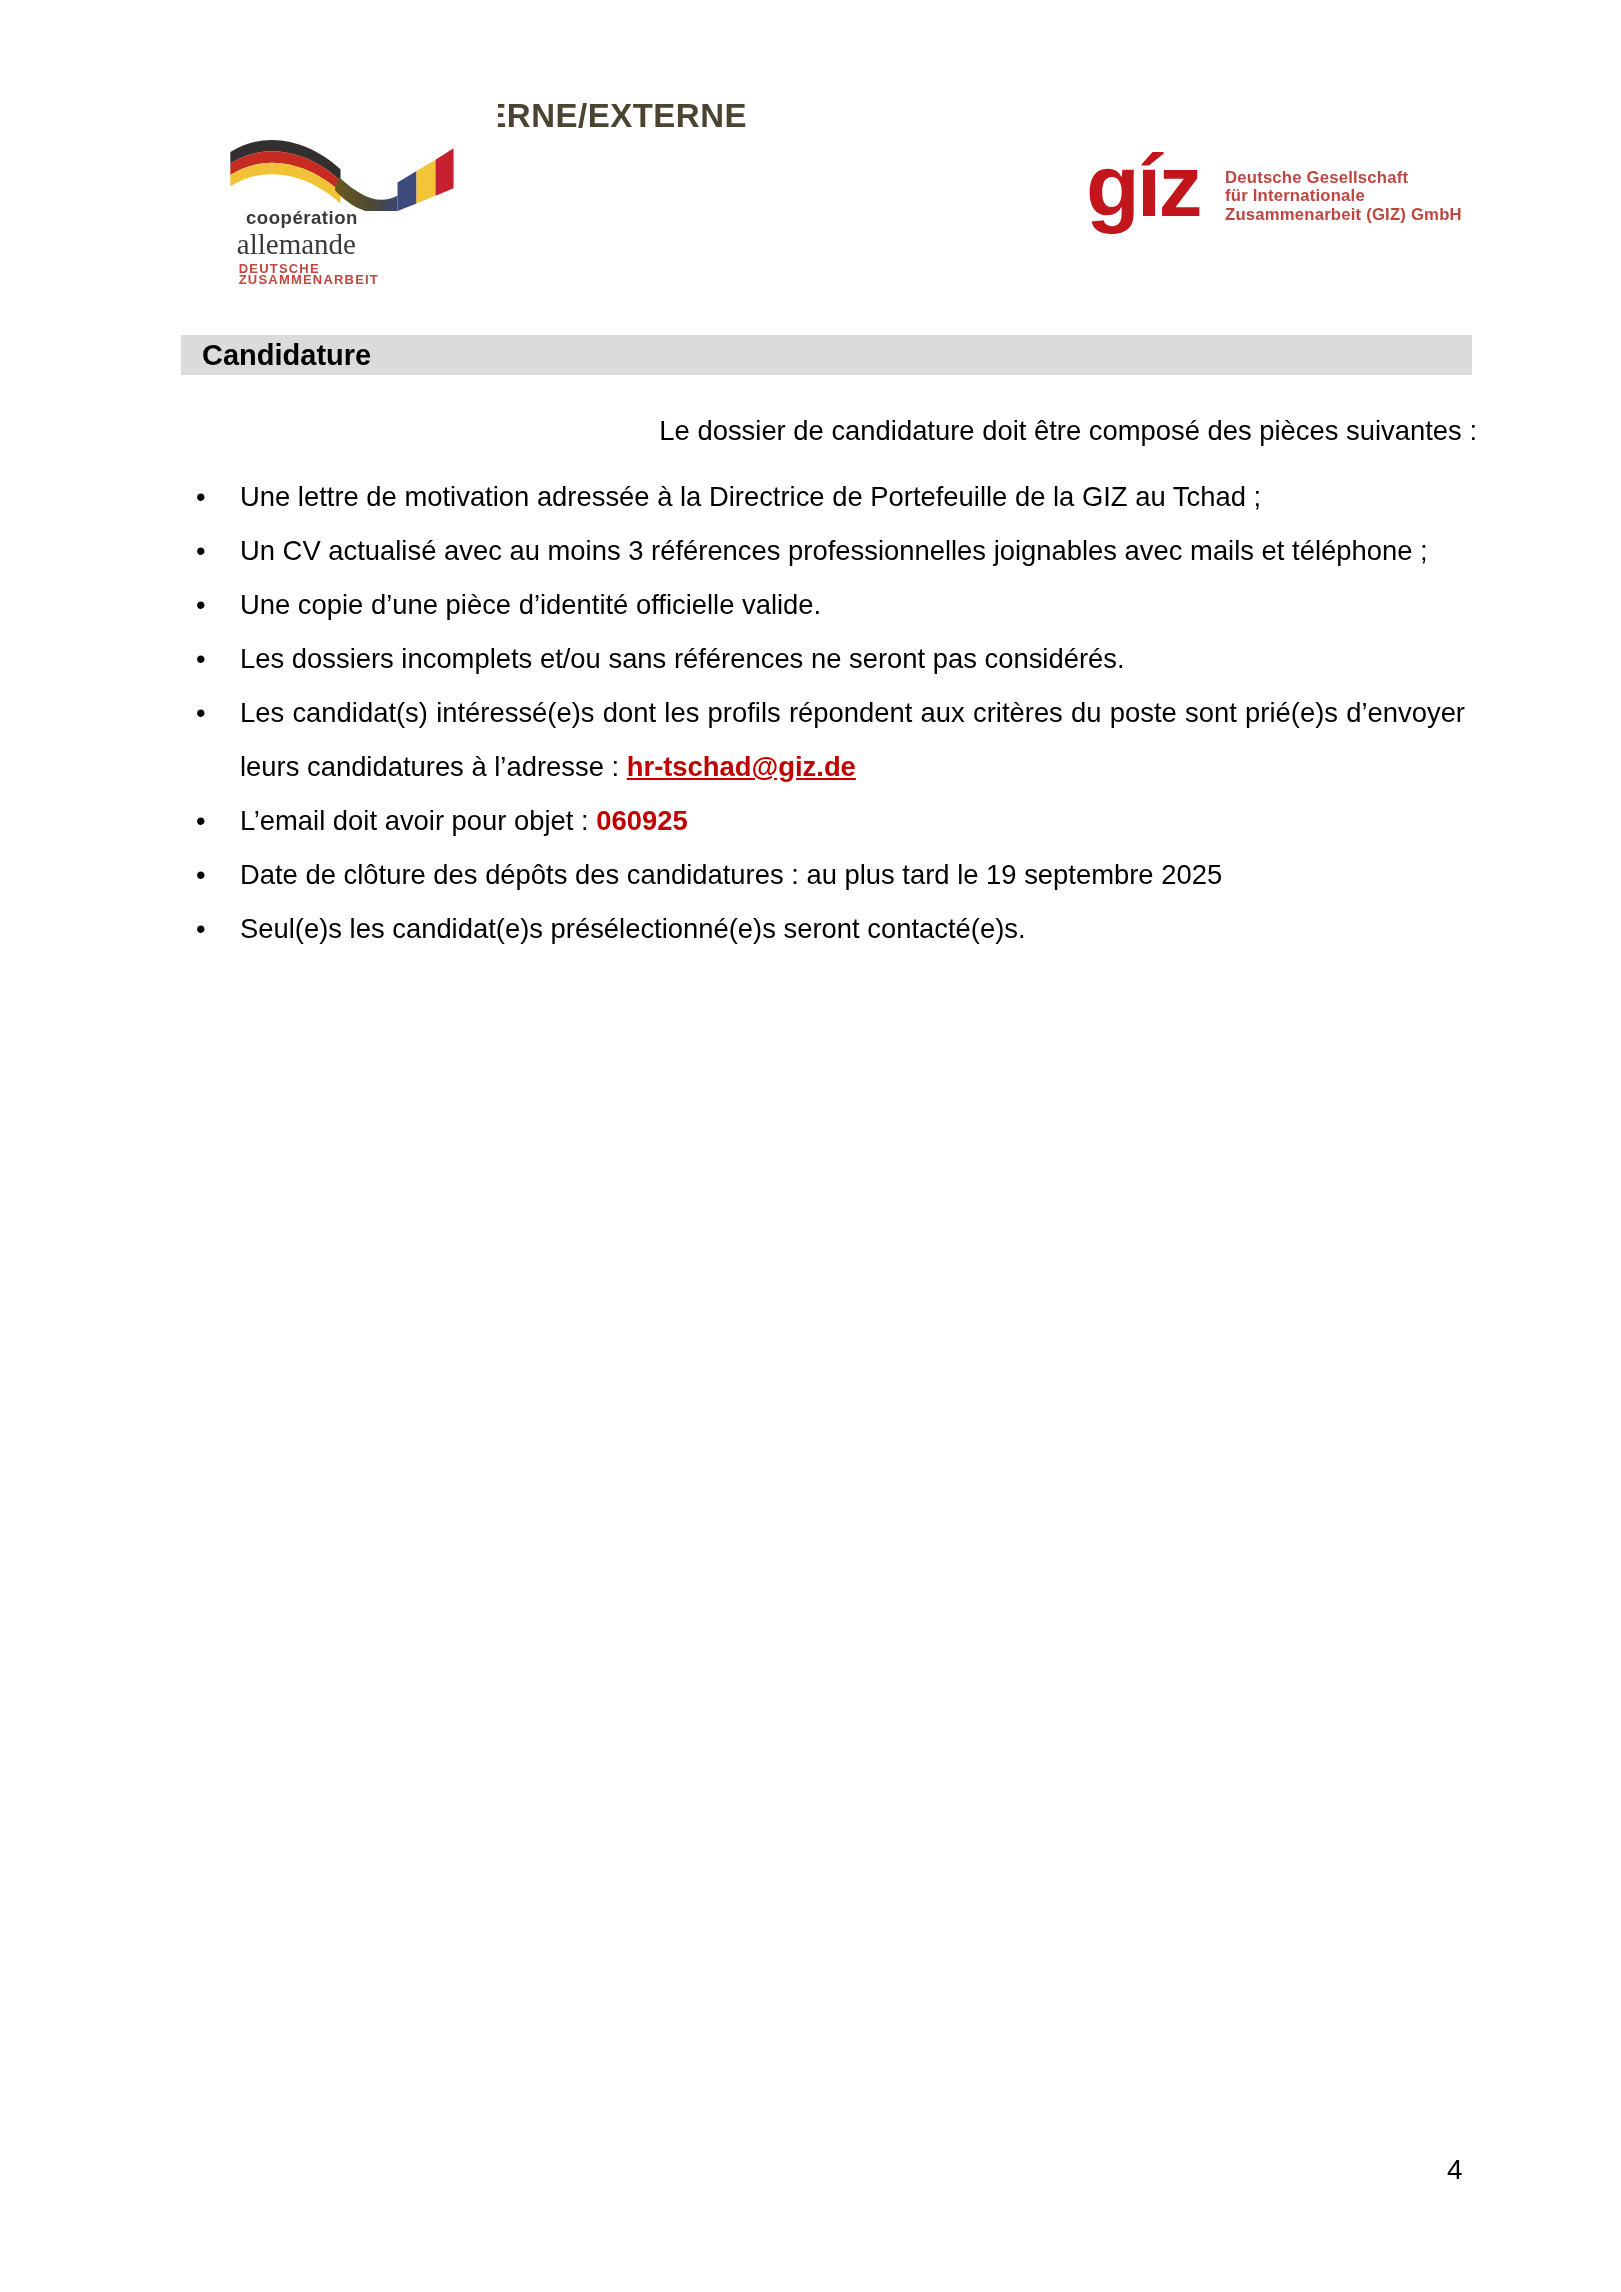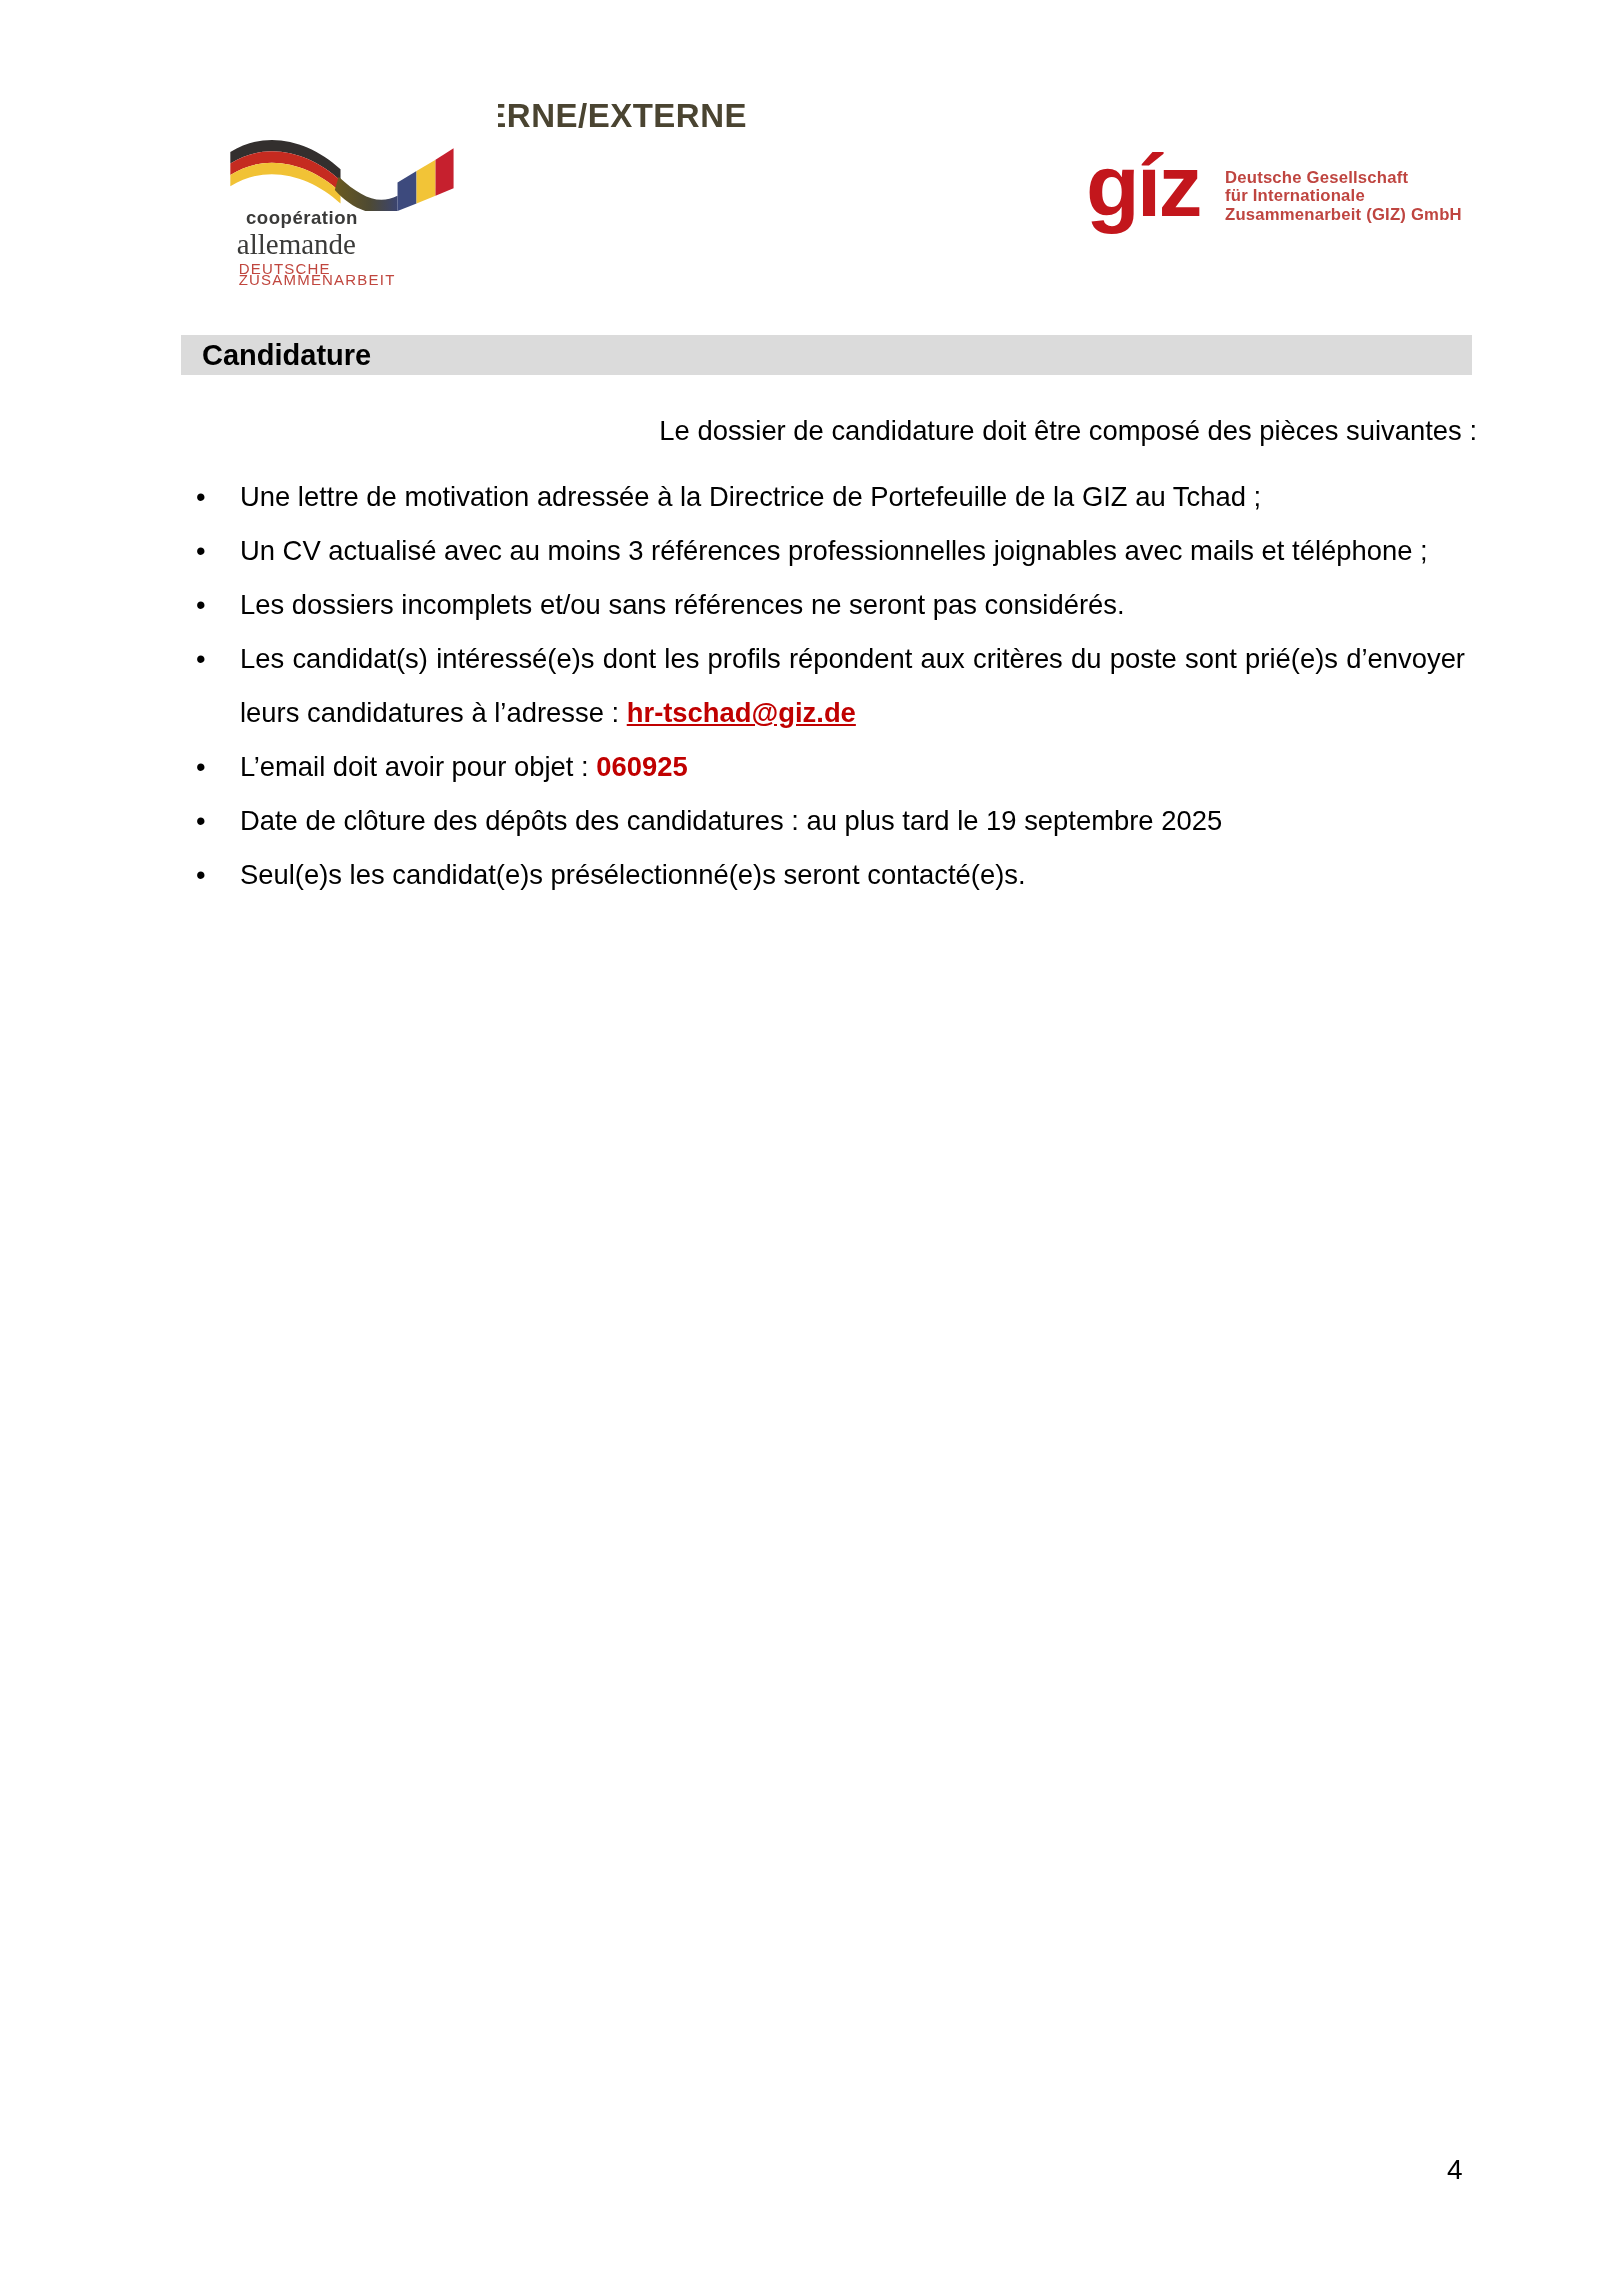--- a/index.html
+++ b/index.html
@@ -20,21 +20,21 @@
     letter-spacing:0.5px;white-space:nowrap;
   }
   .clip-letter{display:inline-block;width:8.8px;overflow:hidden;vertical-align:bottom;}
   .clip-letter .clip-inner{display:inline-block;margin-left:-13.7px;}
 
   
   .coop-logo{position:absolute;left:225px;top:135px;width:235px;}
   .coop-ribbon{display:block;}
   .coop-line1{margin:-2.9px 0 0 21px;font-size:18.6px;font-weight:bold;color:#3a3a39;letter-spacing:0.5px;line-height:20.6px;}
   .coop-line2{margin:0 0 0 11.8px;font-family:"Liberation Serif","DejaVu Serif",serif;font-size:29px;color:#3a3a39;line-height:30px;}
-  .coop-line3{margin:3.9px 0 0 13.7px;font-size:15px;font-weight:normal;color:#c0463e;letter-spacing:1.2px;line-height:11.8px;}
+  .coop-line3{margin:3.9px 0 0 13.7px;font-size:13px;font-weight:bold;color:#c0463e;letter-spacing:1.2px;line-height:11.8px;}
 
   
   .giz-logo{position:absolute;left:1086px;top:143px;width:392px;height:113px;}
   .giz-word{
     position:absolute;left:0;top:-13.7px;
     font-size:88px;font-weight:bold;color:#c3161c;
     letter-spacing:-2.9px;line-height:113px;
   }
   .giz-text{
     position:absolute;left:139px;top:25.5px;
@@ -120,20 +120,21 @@
 
   <div class="section-bar">
     <span>Candidature</span>
   </div>
 
   <div class="doc-body">
     <p class="intro">Le dossier de candidature doit être composé des pièces suivantes :</p>
     <ul>
       <li><span>Une lettre de motivation adressée à la Directrice de Portefeuille de la GIZ au Tchad ;</span></li>
       <li class="justify"><span>Un CV actualisé avec au moins 3 références professionnelles joignables avec mails et téléphone ;</span></li>
+      <li><span>Une copie d’une pièce d’identité officielle valide.</span></li>
       <li><span>Les dossiers incomplets et/ou sans références ne seront pas considérés.</span></li>
       <li class="justify"><span>Les candidat(s) intéressé(e)s dont les profils répondent aux critères du poste sont prié(e)s d’envoyer leurs candidatures à l’adresse : </span><a class="email-link" href="#">hr-tschad@giz.de</a></li>
       <li><span>L’email doit avoir pour objet : </span><span class="red-bold">060925</span></li>
       <li><span>Date de clôture des dépôts des candidatures : au plus tard le 19 septembre 2025</span></li>
       <li><span>Seul(e)s les candidat(e)s présélectionné(e)s seront contacté(e)s.</span></li>
     </ul>
   </div>
 
   <div class="page-number">4</div>
 

